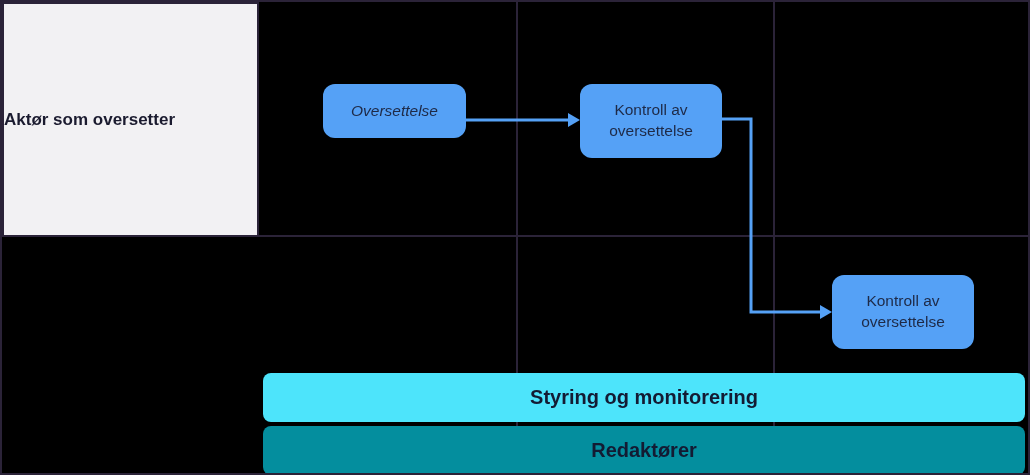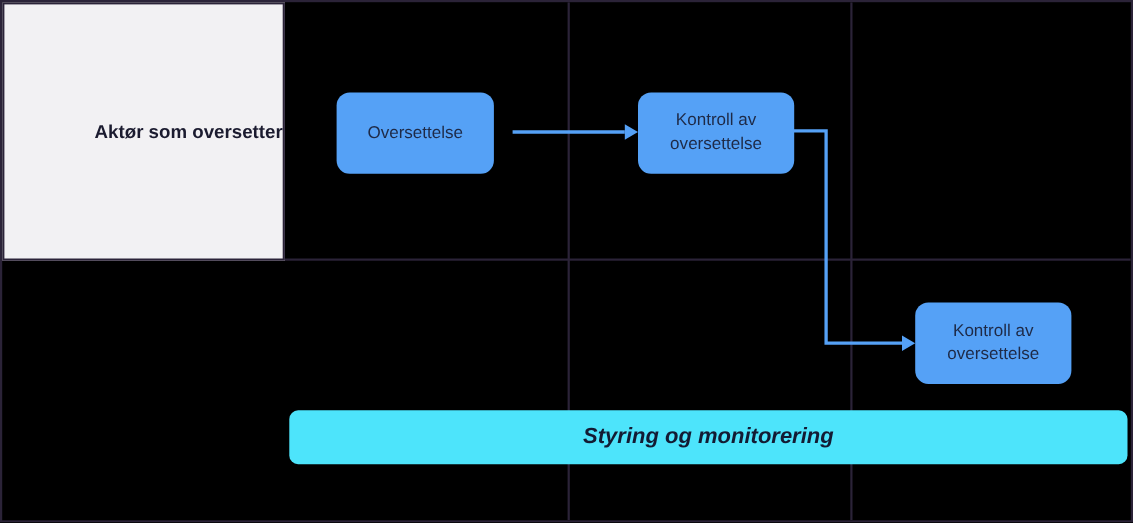--- a/index.html
+++ b/index.html
@@ -36,21 +36,21 @@
   }
   .lane-label {
     position: absolute;
     left: 0;
     width: 257px;
     background: var(--lane_label_bg, #f2f1f3);
     border: 2px solid var(--grid_line, #2b2338);
     box-sizing: border-box;
     display: flex;
     align-items: center;
-    justify-content: flex-end;
+    justify-content: flex-start;
     text-align: center;
     color: var(--lane_label_text, #1b1b2f);
     font-size: 17px;
     font-weight: bold;
     z-index: 2;
     white-space: nowrap;
   }
   .lane-label.lane-1 { top: 0; height: 235px; }
   .lane-label.lane-2 { top: 235px; height: 236px; }
   .node {
@@ -61,21 +61,21 @@
     align-items: center;
     justify-content: center;
     text-align: center;
     color: var(--node_text, #1e2a47);
     font-size: 15.5px;
     line-height: 1.35;
     z-index: 3;
     padding: 4px 10px;
     box-sizing: border-box;
   }
-  .node.node-1 { left: 304px; top: 82px;  width: 143px; height: 74px; }
+  .node.node-1 { left: 321px; top: 82px;  width: 143px; height: 54px; font-style: italic; }
   .node.node-2 { left: 578px; top: 82px;  width: 142px; height: 74px; }
   .node.node-3 { left: 830px; top: 273px; width: 142px; height: 74px; }
   .connector-layer {
     position: absolute;
     left: 0;
     top: 0;
     width: 1030px;
     height: 475px;
     z-index: 4;
     pointer-events: none;
@@ -94,21 +94,21 @@
     border-radius: 8px;
     display: flex;
     align-items: center;
     justify-content: center;
     text-align: center;
     color: var(--bar_text, #131b33);
     font-size: 20px;
     font-weight: bold;
     z-index: 5;
   }
-  .bar.bar-1 { top: 371px; background: var(--bar1_fill, #4de4fb); font-style: italic; }
+  .bar.bar-1 { top: 371px; background: var(--bar1_fill, #4de4fb); }
   .bar.bar-2 { top: 424px; background: var(--bar2_fill, #048e9e); }
 </style>
 </head>
 <body>
 
 <div class="canvas">
 
   <div class="vline" style="left: 514px;"></div>
   <div class="vline" style="left: 771px;"></div>
   <div class="hline"></div>
@@ -130,14 +130,17 @@
   <svg class="connector-layer" viewBox="0 0 1030 475" xmlns="http://www.w3.org/2000/svg">
     <path class="connector-path" d="M464 118 H566"></path>
     <polygon class="arrowhead" points="566,111 578,118 566,125"></polygon>
     <path class="connector-path" d="M719 117 H749 V310 H818"></path>
     <polygon class="arrowhead" points="818,303 830,310 818,317"></polygon>
   </svg>
 
   <div class="bar bar-1">
     <span>Styring og monitorering</span>
   </div>
+  <div class="bar bar-2">
+    <span>Redaktører</span>
+  </div>
 
 </div>
 
 </body></html>

